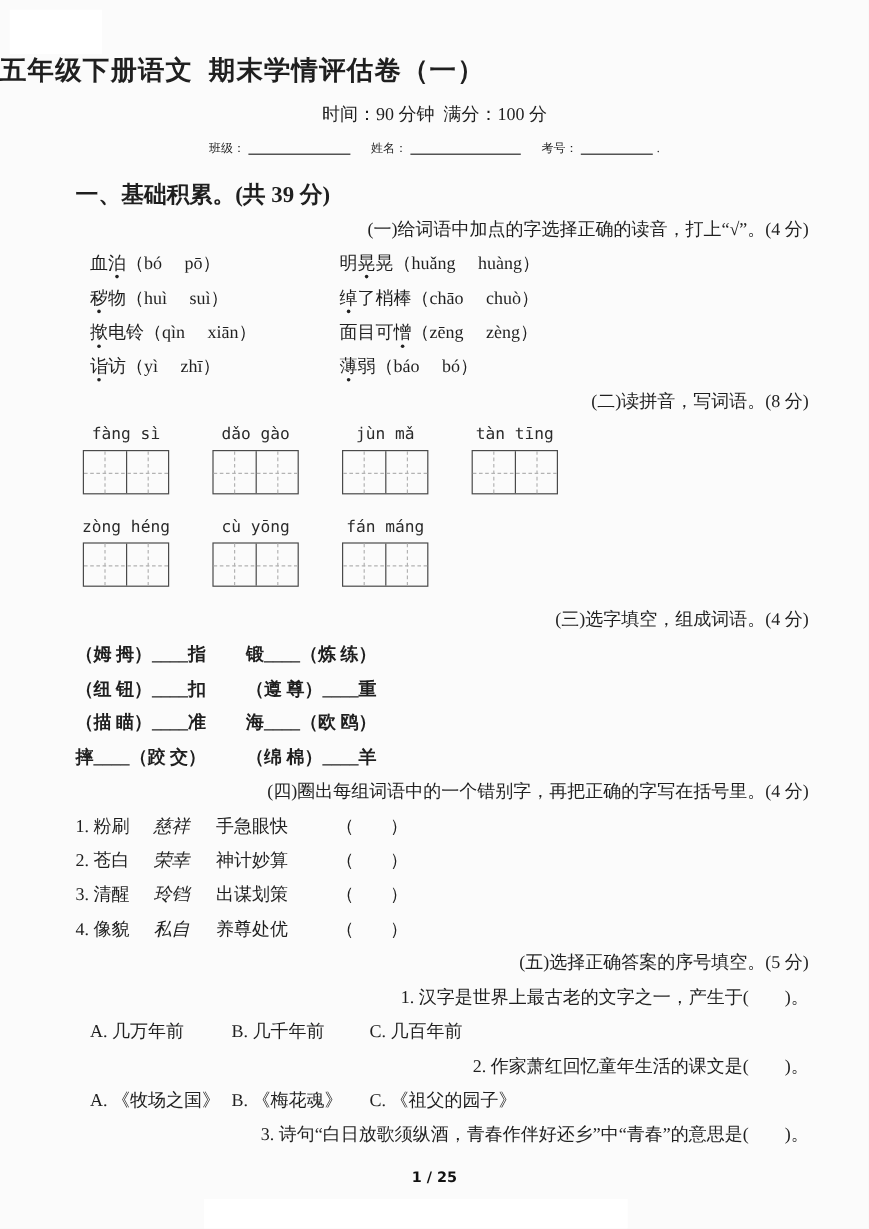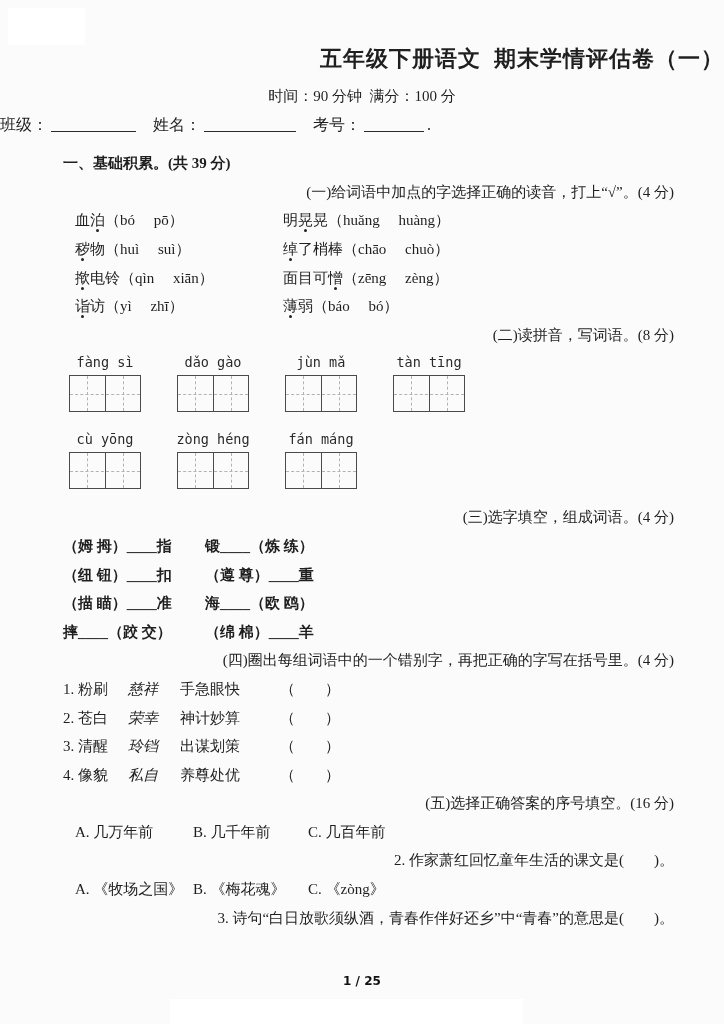--- a/index.html
+++ b/index.html
@@ -12,33 +12,33 @@
     font-family:"Liberation Serif","DejaVu Serif",serif;
     overflow:hidden;
   }
   .white-patch{position:absolute;background:#ffffff;}
   .patch-tl{left:8px;top:8px;width:77px;height:37px;}
   .patch-bottom{left:170px;top:999px;width:353px;height:25px;}
 
   .title{
     margin:44px 0 0 0;
     font-size:22px;line-height:30px;font-weight:700;
-    text-align:right;letter-spacing:1px;white-space:pre;
+    text-align:left;letter-spacing:1px;white-space:pre;
   }
   .meta-line{margin-top:8px;text-align:center;font-size:15px;line-height:28.6px;white-space:pre;}
-  .fields-line{text-align:left;font-size:16px;line-height:28.6px;white-space:pre;}
+  .fields-line{text-align:center;font-size:10px;line-height:28.6px;white-space:pre;}
   .blank{display:inline-block;border-bottom:1.3px solid #2a2a2a;height:13px;vertical-align:-2px;margin:0 3px;}
   .blank.w1{width:85px;}
   .blank.w2{width:92px;}
   .blank.w3{width:60px;}
   .fgap{display:inline-block;width:14px;}
 
   .content{padding:0 50px 0 55px;}
   .line{font-size:15px;line-height:28.6px;white-space:pre;}
-  .heading{font-weight:700;padding-left:8px;margin-top:10px;font-size:15px;}
+  .heading{font-weight:700;padding-left:8px;margin-top:10px;font-size:19px;}
   .indent8{padding-left:8px;text-align:right;}
 
   .q1row{padding-left:20px;}
   .q1cell{display:inline-block;}
   .q1cell.l{width:208px;}
   .dot{position:relative;}
   .dot::after{
     content:"";position:absolute;left:50%;bottom:-4px;
     width:3px;height:3px;margin-left:-1.5px;border-radius:50%;background:#222;
   }
@@ -140,28 +140,28 @@
         <div class="q2group">
           <div class="pinyin-label">tàn tīng</div>
           <div class="gridbox">
               <div class="gridcell"></div>
               <div class="gridcell"></div>
             </div>
         </div>
       </div>
       <div class="q2row">
         <div class="q2group">
+          <div class="pinyin-label">zòng héng</div>
+          <div class="gridbox">
+              <div class="gridcell"></div>
+              <div class="gridcell"></div>
+            </div>
+        </div>
+        <div class="q2group">
           <div class="pinyin-label">cù yōng</div>
-          <div class="gridbox">
-              <div class="gridcell"></div>
-              <div class="gridcell"></div>
-            </div>
-        </div>
-        <div class="q2group">
-          <div class="pinyin-label">zòng héng</div>
           <div class="gridbox">
               <div class="gridcell"></div>
               <div class="gridcell"></div>
             </div>
         </div>
         <div class="q2group">
           <div class="pinyin-label">fán máng</div>
           <div class="gridbox">
               <div class="gridcell"></div>
               <div class="gridcell"></div>
@@ -177,26 +177,27 @@
     <div class="line q3row"><span class="q3cell l">（描 瞄）____准</span><span class="q3cell">海____（欧 鸥）</span></div>
     <div class="line q3row"><span class="q3cell l">摔____（跤 交）</span><span class="q3cell">（绵 棉）____羊</span></div>
 
     <div class="line indent8">(四)圈出每组词语中的一个错别字，再把正确的字写在括号里。(4 分)</div>
 
     <div class="line q4row"><span class="q4c1">1. 粉刷</span><span class="q4c2">慈祥</span><span class="q4c3">手急眼快</span><span>（　　）</span></div>
     <div class="line q4row"><span class="q4c1">2. 苍白</span><span class="q4c2">荣幸</span><span class="q4c3">神计妙算</span><span>（　　）</span></div>
     <div class="line q4row"><span class="q4c1">3. 清醒</span><span class="q4c2">玲铛</span><span class="q4c3">出谋划策</span><span>（　　）</span></div>
     <div class="line q4row"><span class="q4c1">4. 像貌</span><span class="q4c2">私自</span><span class="q4c3">养尊处优</span><span>（　　）</span></div>
 
-    <div class="line indent8">(五)选择正确答案的序号填空。(16 分)</div>
-
+    <div class="line indent8">(五)选择正确答案的序号填空。(5 分)</div>
+
+    <div class="line indent8">1. 汉字是世界上最古老的文字之一，产生于(　　)。</div>
     <div class="line optrow"><span class="opt o1">A. 几万年前</span><span class="opt o2">B. 几千年前</span><span class="opt">C. 几百年前</span></div>
 
     <div class="line indent8">2. 作家萧红回忆童年生活的课文是(　　)。</div>
-    <div class="line optrow"><span class="opt o1">A. 《牧场之国》</span><span class="opt o2">B. 《梅花魂》</span><span class="opt">C. 《zòng》</span></div>
+    <div class="line optrow"><span class="opt o1">A. 《牧场之国》</span><span class="opt o2">B. 《梅花魂》</span><span class="opt">C. 《祖父的园子》</span></div>
 
     <div class="line indent8">3. 诗句“白日放歌须纵酒，青春作伴好还乡”中“青春”的意思是(　　)。</div>
 
   </div>
 
   <div class="footer">1 / 25</div>
   <div class="white-patch patch-bottom"></div>
 </div>
 
 </body></html>

